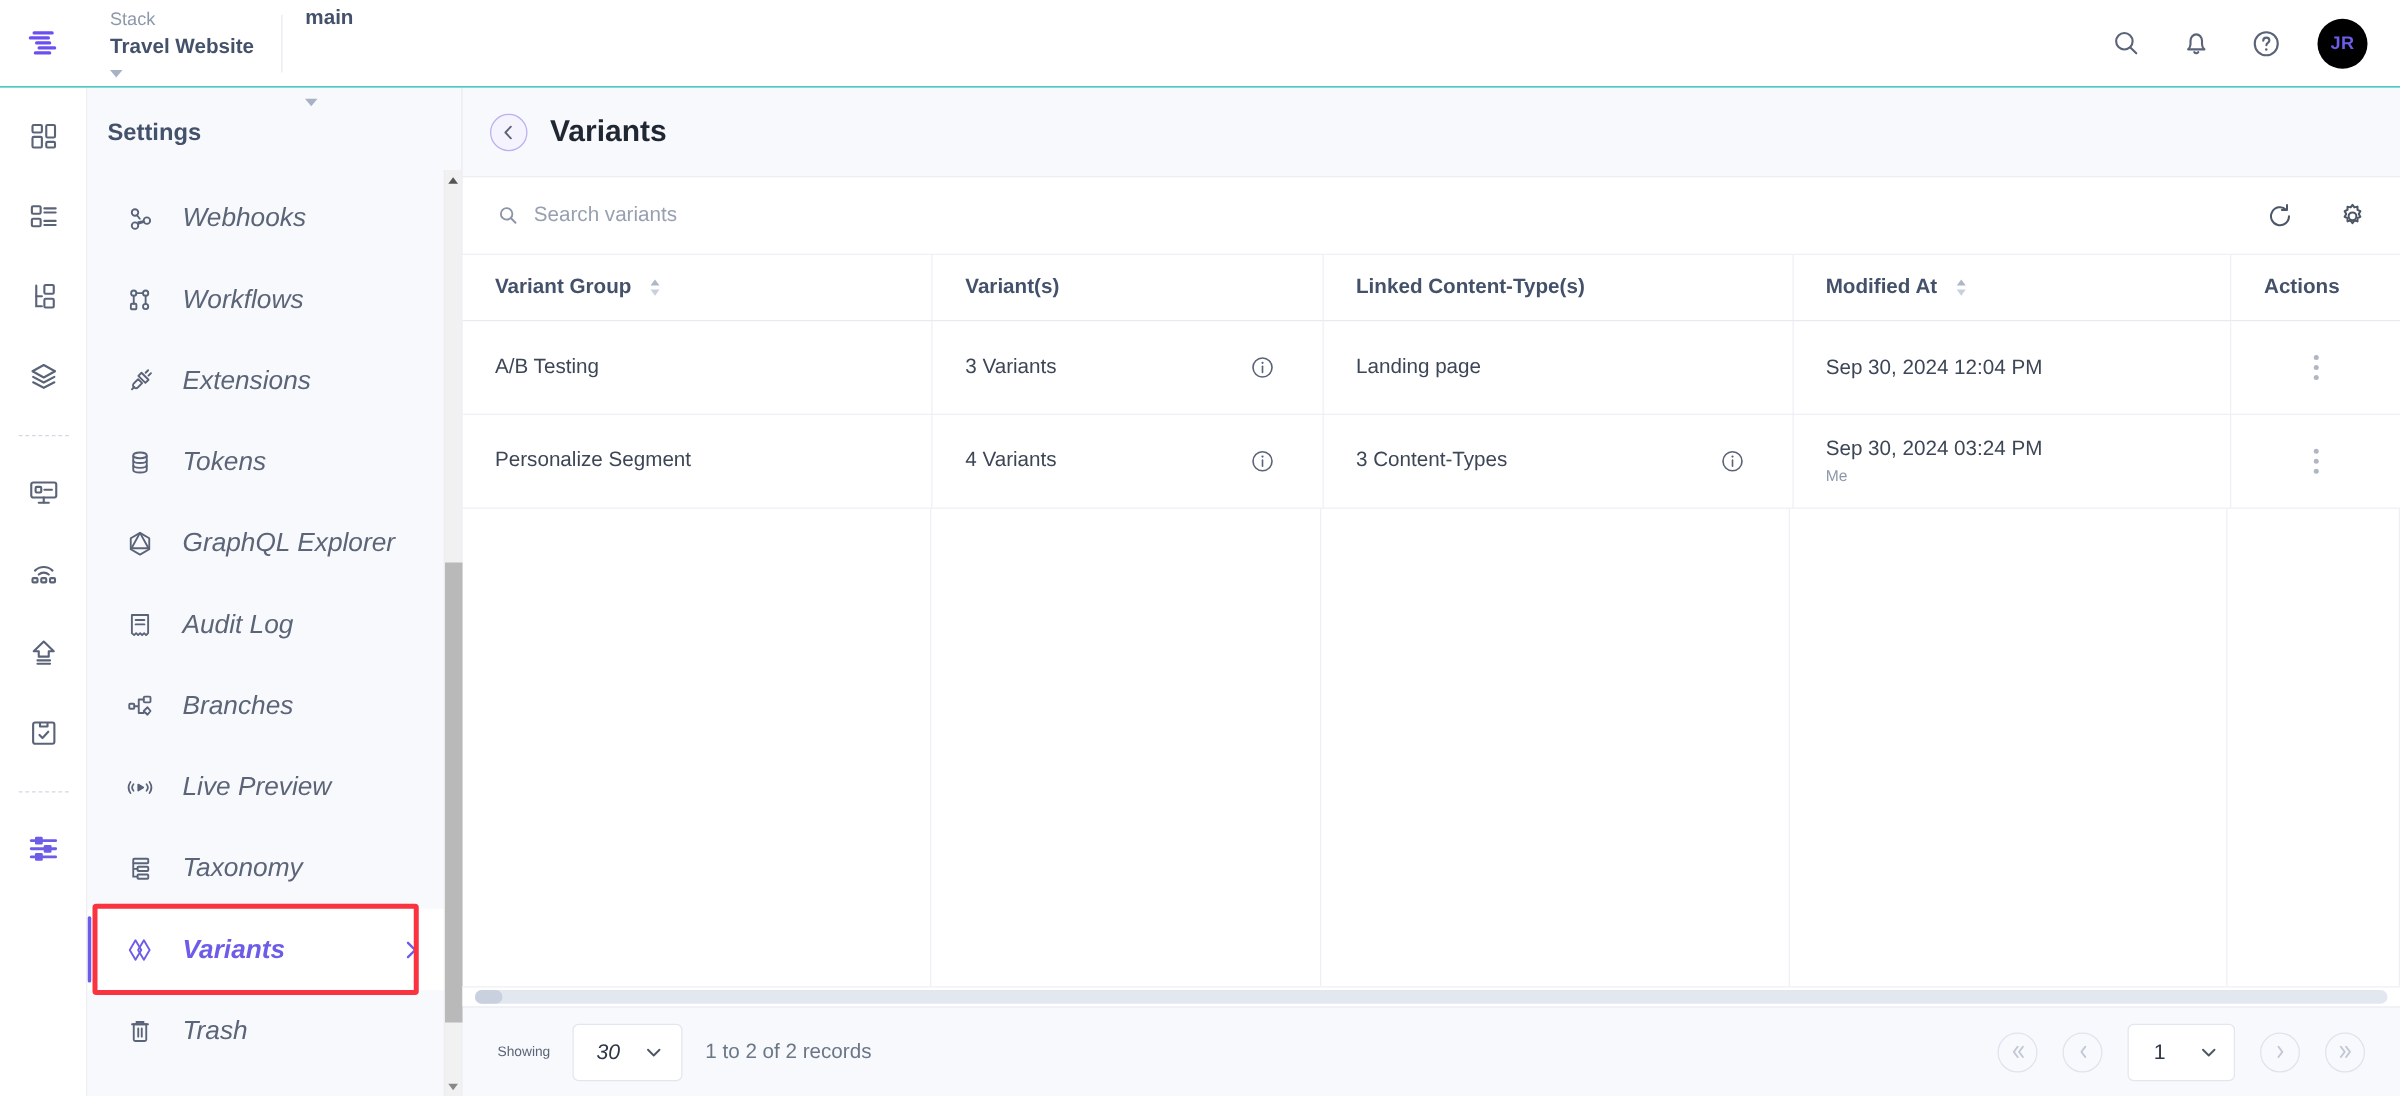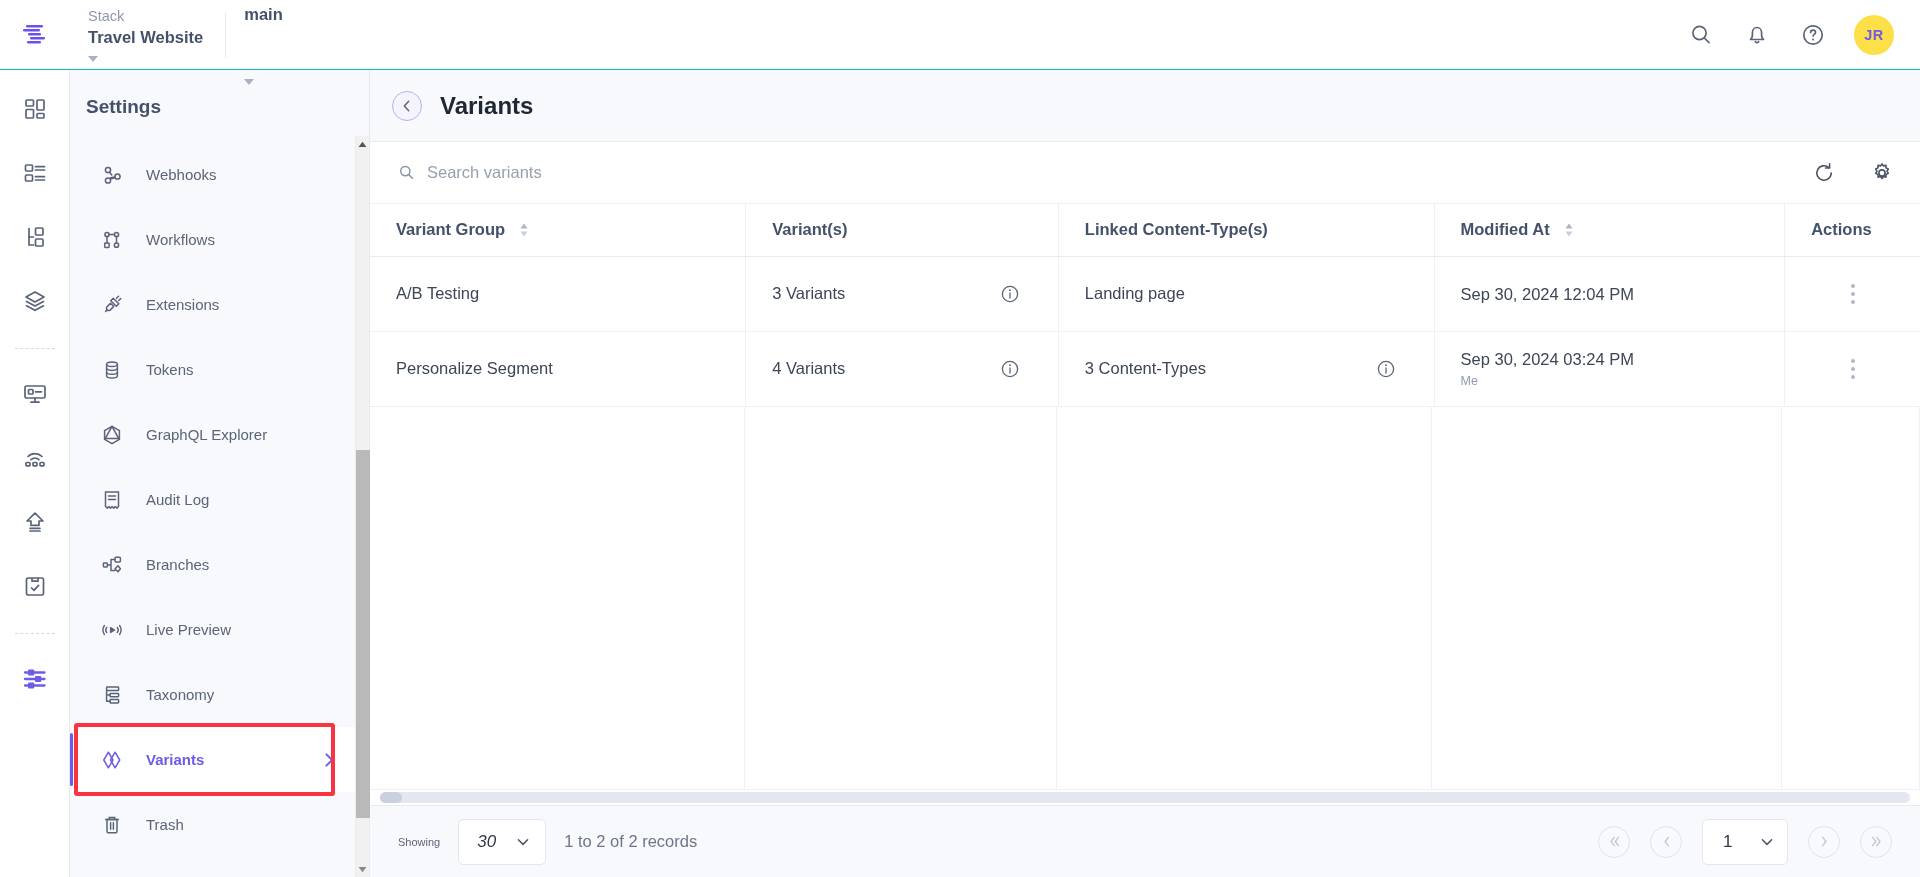--- a/index.html
+++ b/index.html
@@ -43,21 +43,21 @@
     border-top: 6.5px solid #a9b2c3;
   }
   .tb-select.branch { min-width: 130px; }
   .tb-select.branch .tb-value-row { justify-content: flex-start; gap: 54px; }
 
   .topbar-spacer { flex: 1; }
   .topbar-icons { display: flex; align-items: center; gap: 26px; }
   .tb-icon { width: 30px; height: 30px; display: flex; align-items: center; justify-content: center; cursor: pointer; }
   .avatar {
     width: 40px; height: 40px; border-radius: 50%;
-    background: #fde047;
+    background: #000000;
     display: flex; align-items: center; justify-content: center;
     font-size: 14.5px; font-weight: 700; color: #6c5ce7;
     letter-spacing: .4px;
   }
 
   
   .body-area { flex: 1; display: flex; min-height: 0; }
 
   
   .rail {
@@ -92,21 +92,21 @@
   }
   .settings-scroll-wrap { flex: 1; position: relative; min-height: 0; display: flex; }
   .settings-list { flex: 1; overflow: hidden; padding-top: 6px; }
   .nav-item {
     display: flex; align-items: center;
     height: 65px; padding-left: 30px; padding-right: 16px;
     cursor: pointer; position: relative;
     gap: 22px;
   }
   .nav-item .nav-ico { width: 24px; height: 24px; display: flex; align-items: center; justify-content: center; flex: 0 0 24px; }
-  .nav-item .nav-label { font-size: 15px; color: #5b6577; white-space: nowrap; }
+  .nav-item .nav-label { font-size: 21px; color: #5b6577; white-space: nowrap; font-style: italic; }
   .nav-item.active { background: #ffffff; }
   .nav-item.active::before {
     content: ""; position: absolute; left: 0; top: 6px; bottom: 6px;
     width: 3px; background: #6c5ce7; border-radius: 2px;
   }
   .nav-item.active .nav-label { color: #6c5ce7; font-weight: 700; }
   .nav-chevron { margin-left: auto; display: flex; align-items: center; }
 
   
   .annot-box {

